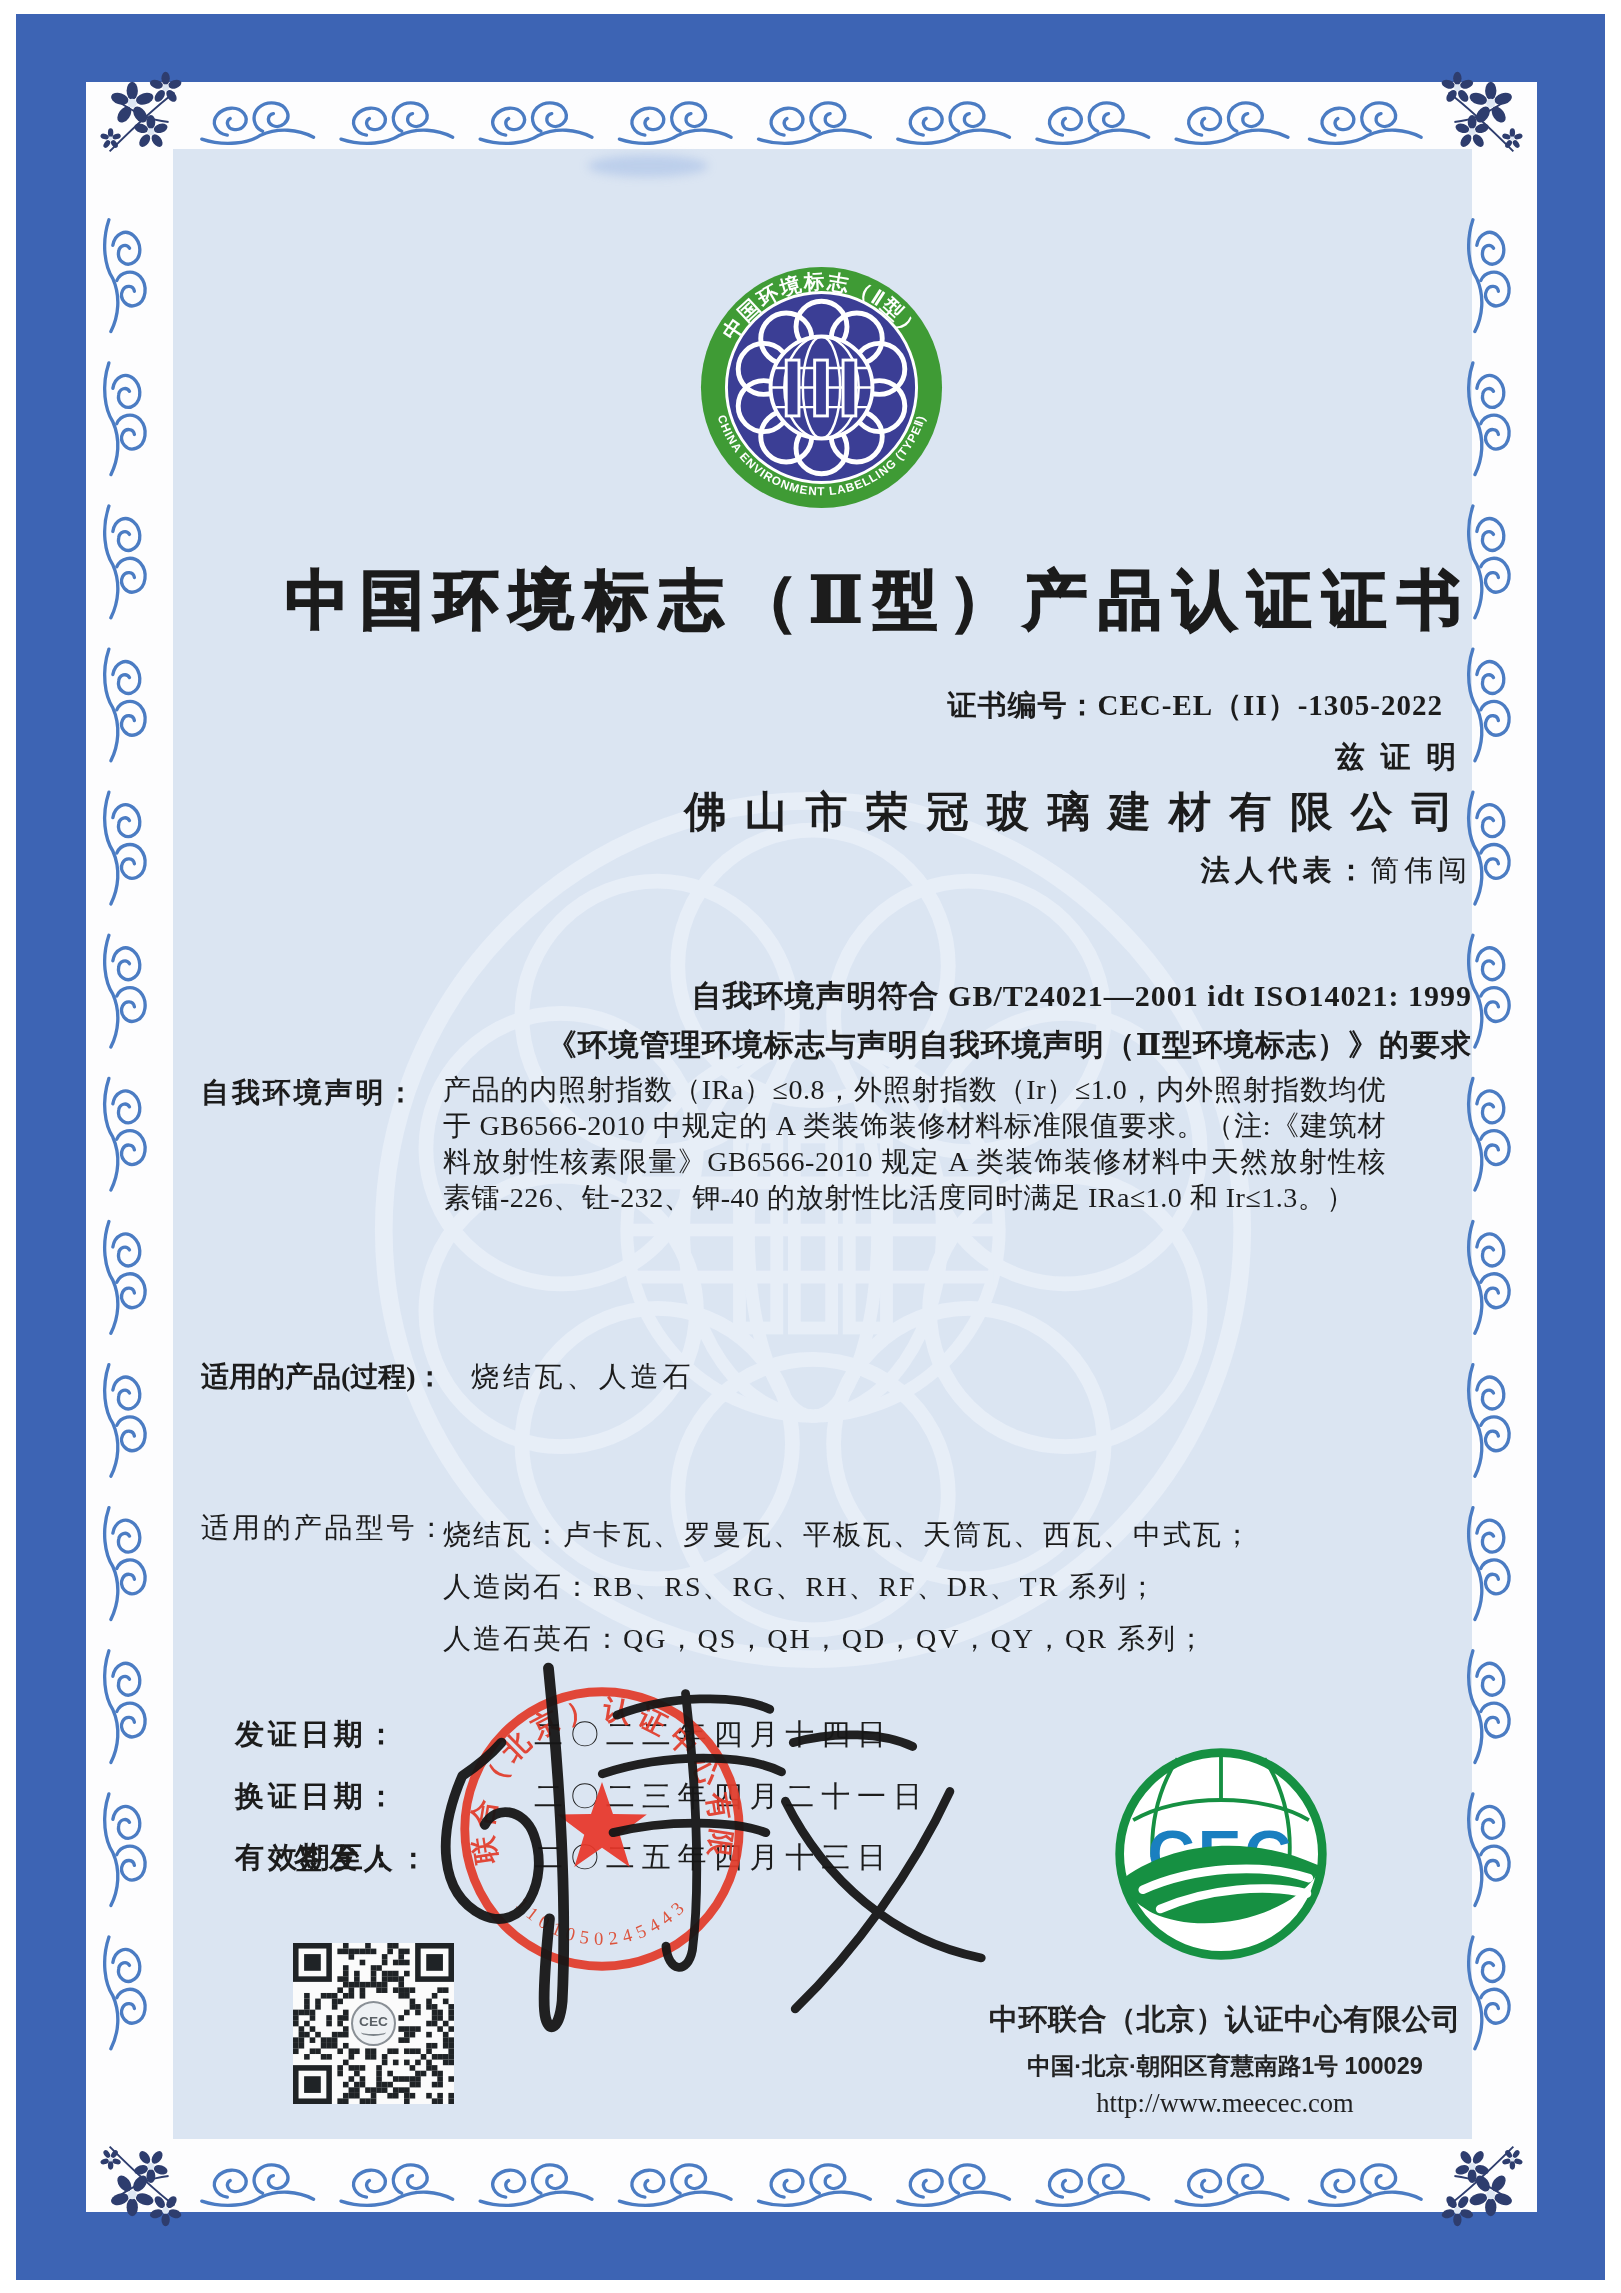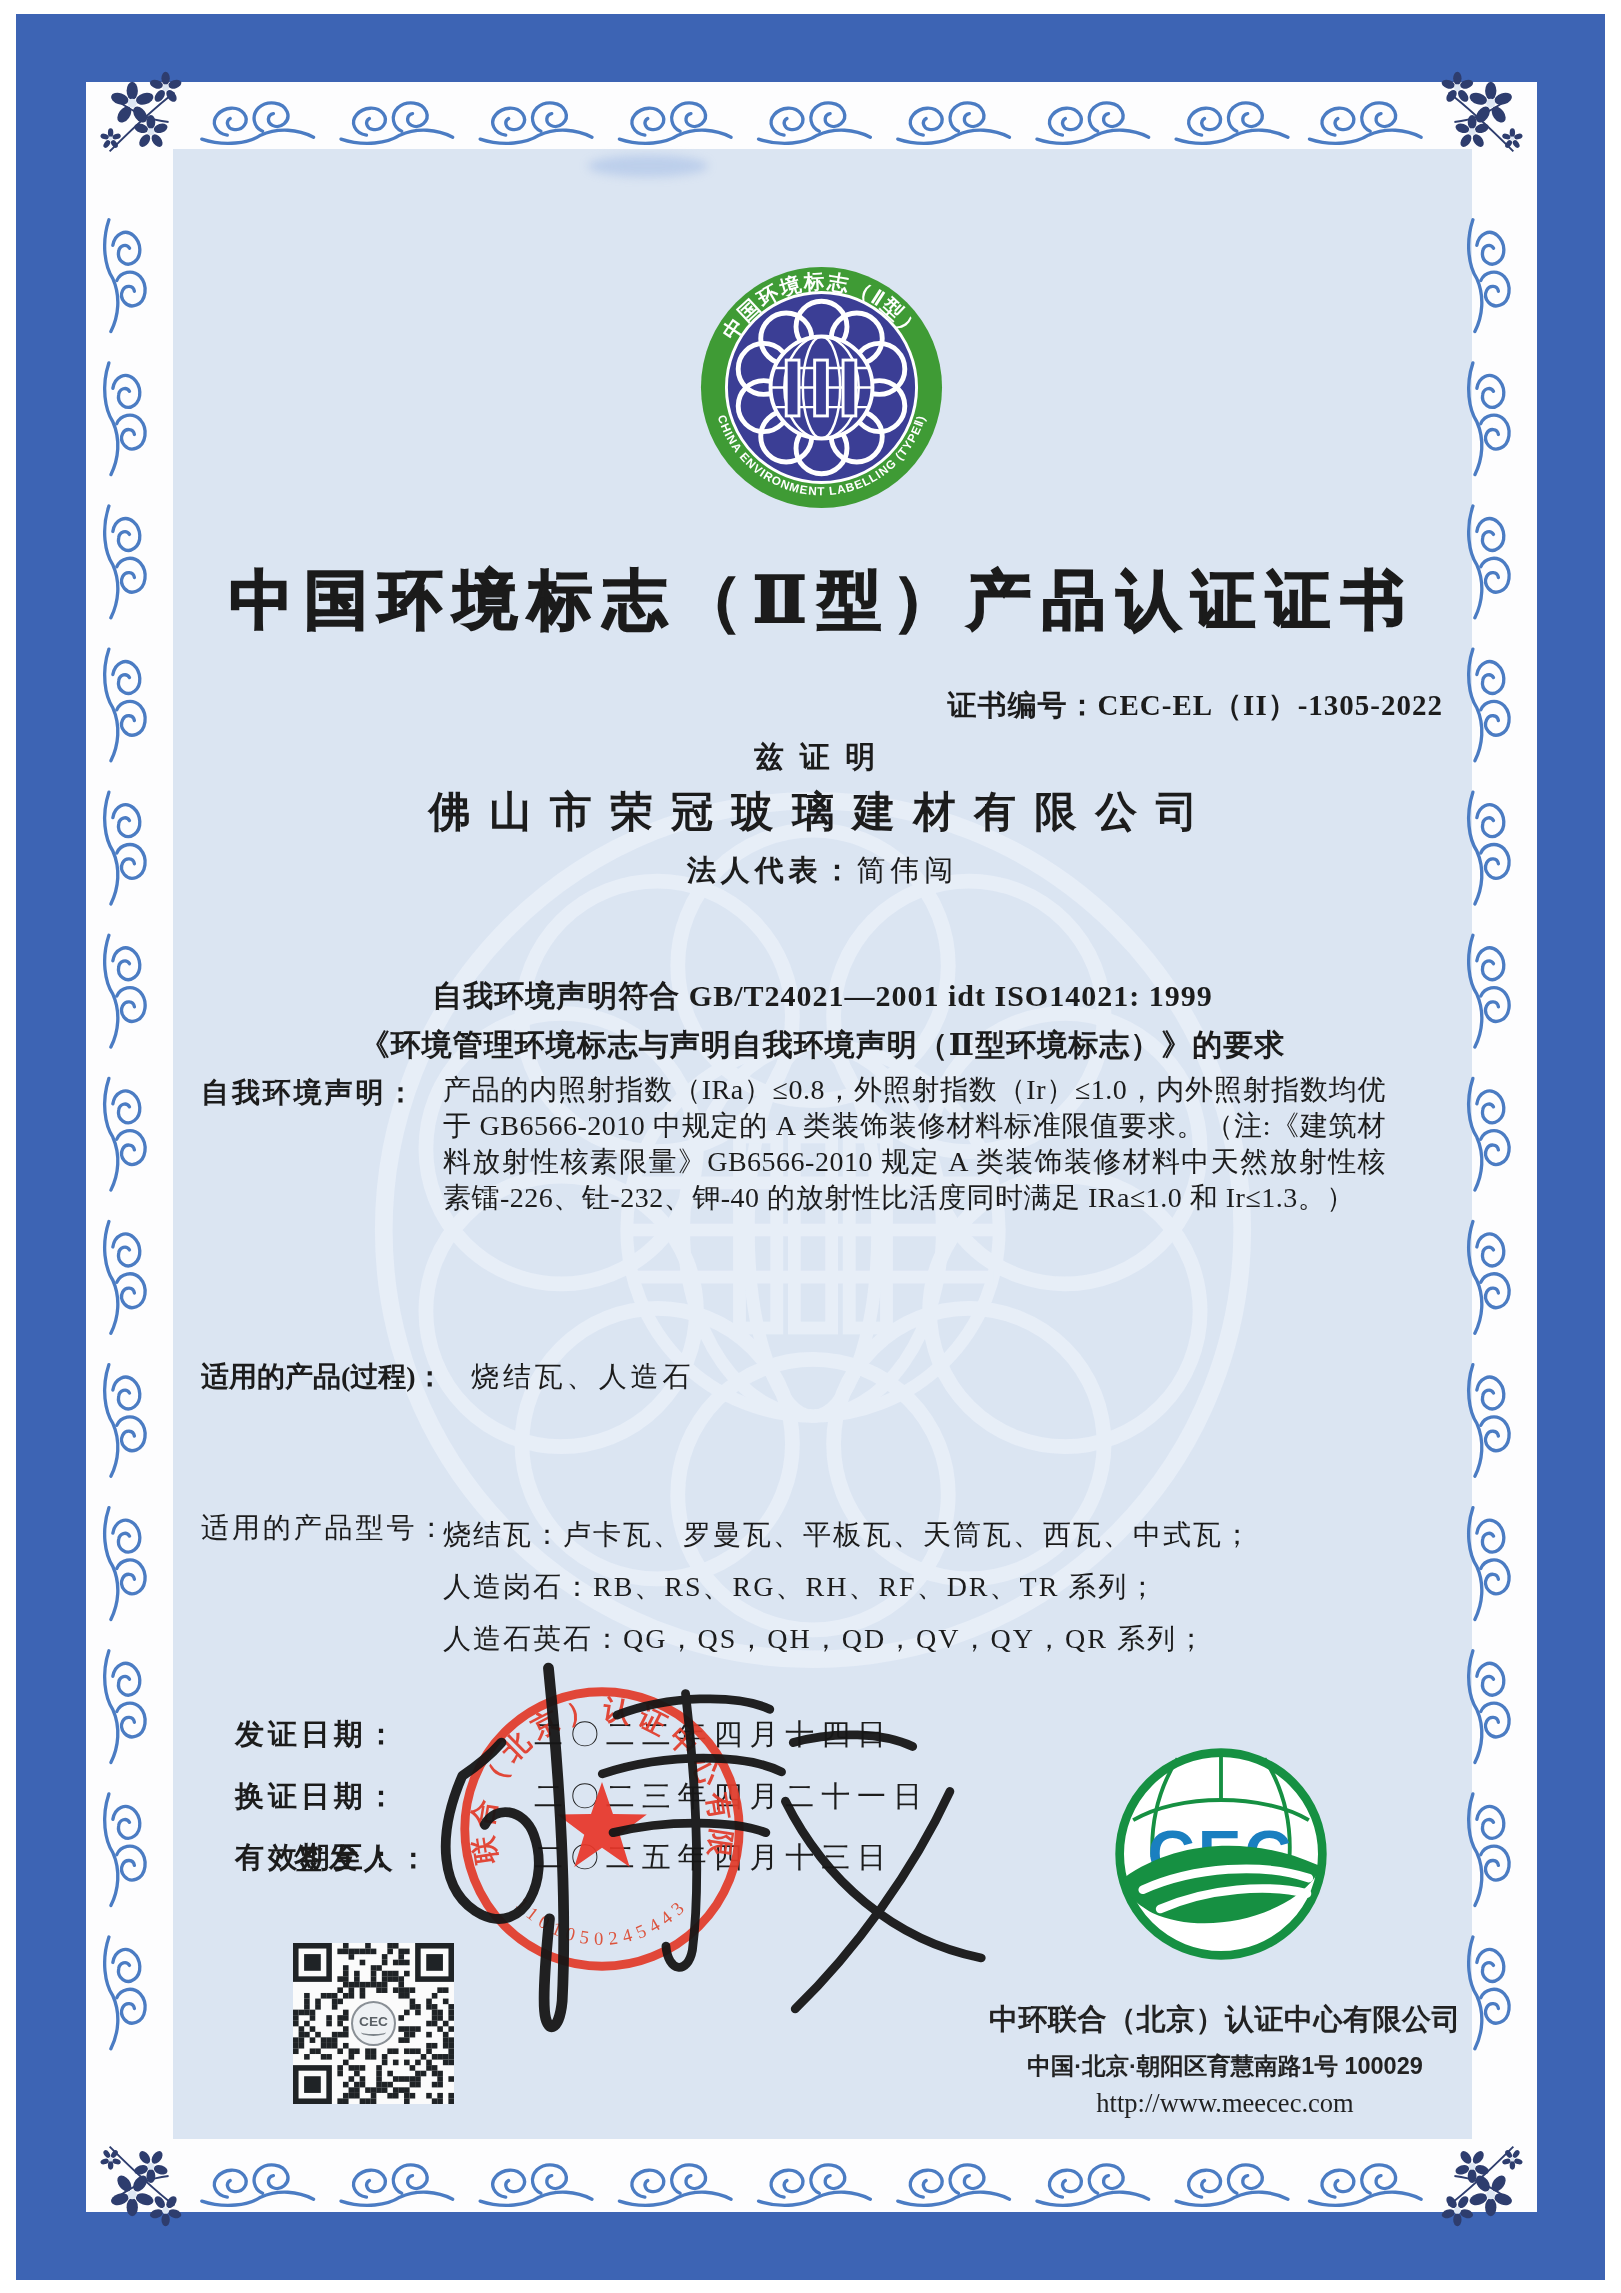--- a/index.html
+++ b/index.html
@@ -11,21 +11,21 @@
   .frame-blue{position:absolute;left:15.7px;top:13.7px;right:15.7px;bottom:13.7px;background:#3d64b4;}
   .frame-white{position:absolute;left:86px;top:82px;right:84px;bottom:82px;background:#fdfdfe;}
   .content{position:absolute;left:173px;top:149px;right:149px;bottom:155px;background:#dbe5f2;}
   
   .strip{position:absolute;pointer-events:none;}
   .corner{position:absolute;width:110px;height:110px;}
   .corner.tr{transform:scaleX(-1);} .corner.bl{transform:scaleY(-1);} .corner.br{transform:scale(-1,-1);}
   .smudge{position:absolute;left:588px;top:155px;width:120px;height:21.6px;border-radius:50%;
           background:rgba(110,150,220,.28);filter:blur(4.9px);}
   
-  .center{left:173px;right:149px;text-align:center;}
+  .center{left:173px;right:149px;text-align:right;}
   .title{top:557px;font-size:64px;font-weight:bold;letter-spacing:10.8px;-webkit-text-stroke:1.8px #1b1b1b;}
   .certno{top:686px;right:178px;font-size:29px;font-weight:bold;letter-spacing:1px;}
   .attest{top:737px;font-size:30px;font-weight:bold;letter-spacing:15.7px;}
   .company{top:784px;font-size:42px;font-weight:bold;letter-spacing:18.6px;}
   .legal{top:851px;font-size:29px;letter-spacing:4.9px;}
   .addr{left:201px;top:925px;font-size:28px;letter-spacing:1px;}
   .std1{top:976px;font-size:30px;font-weight:bold;letter-spacing:1px;}
   .std2{top:1025px;font-size:30px;font-weight:bold;letter-spacing:1px;}
   .lbl{font-weight:bold;}
   .decl-lbl{left:201px;top:1074px;font-size:28px;font-weight:bold;letter-spacing:2.9px;}

